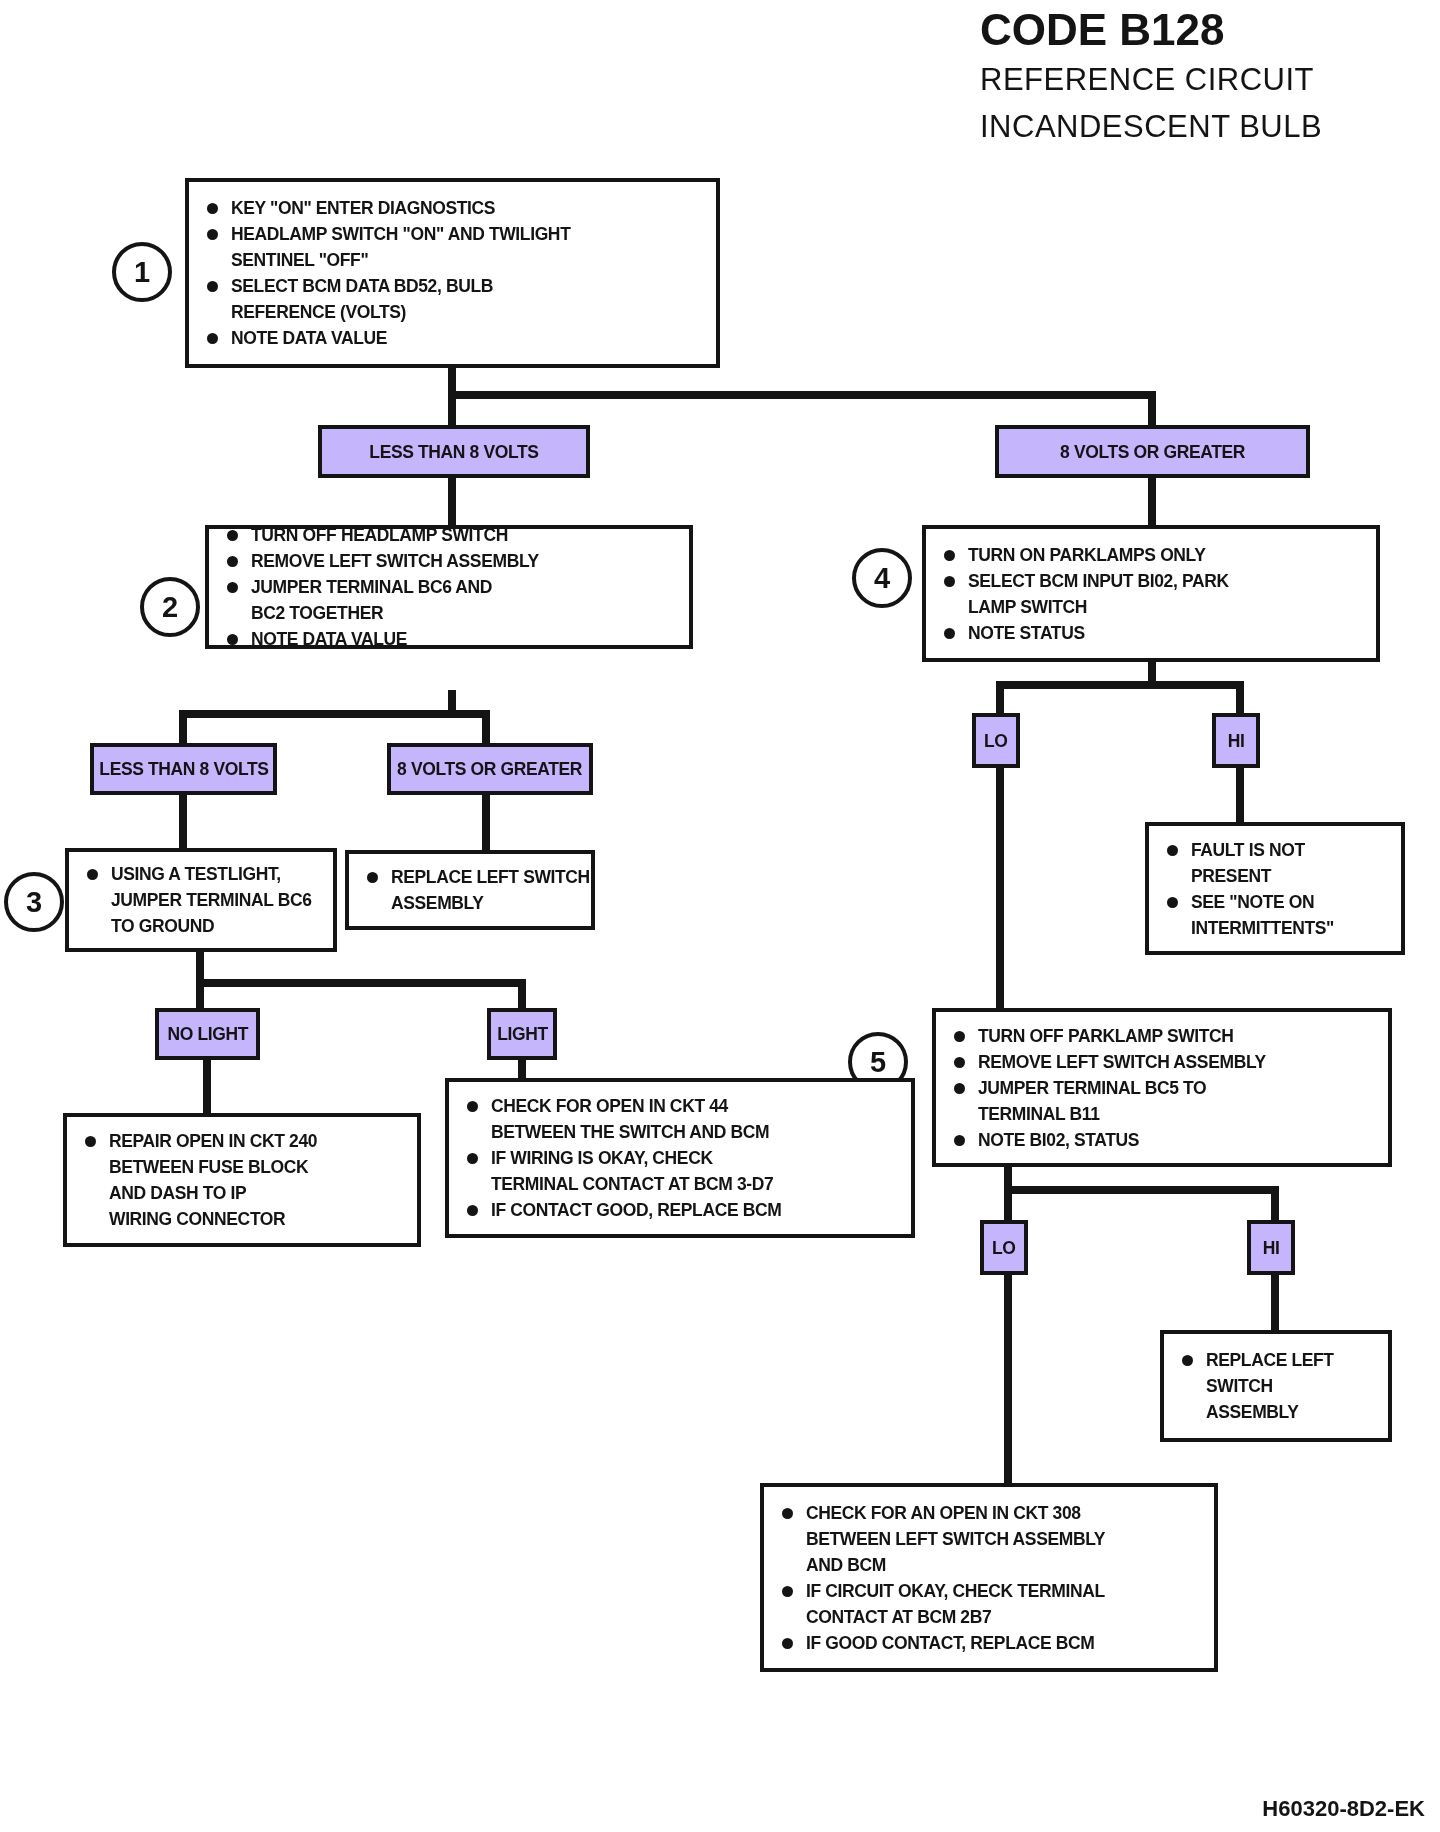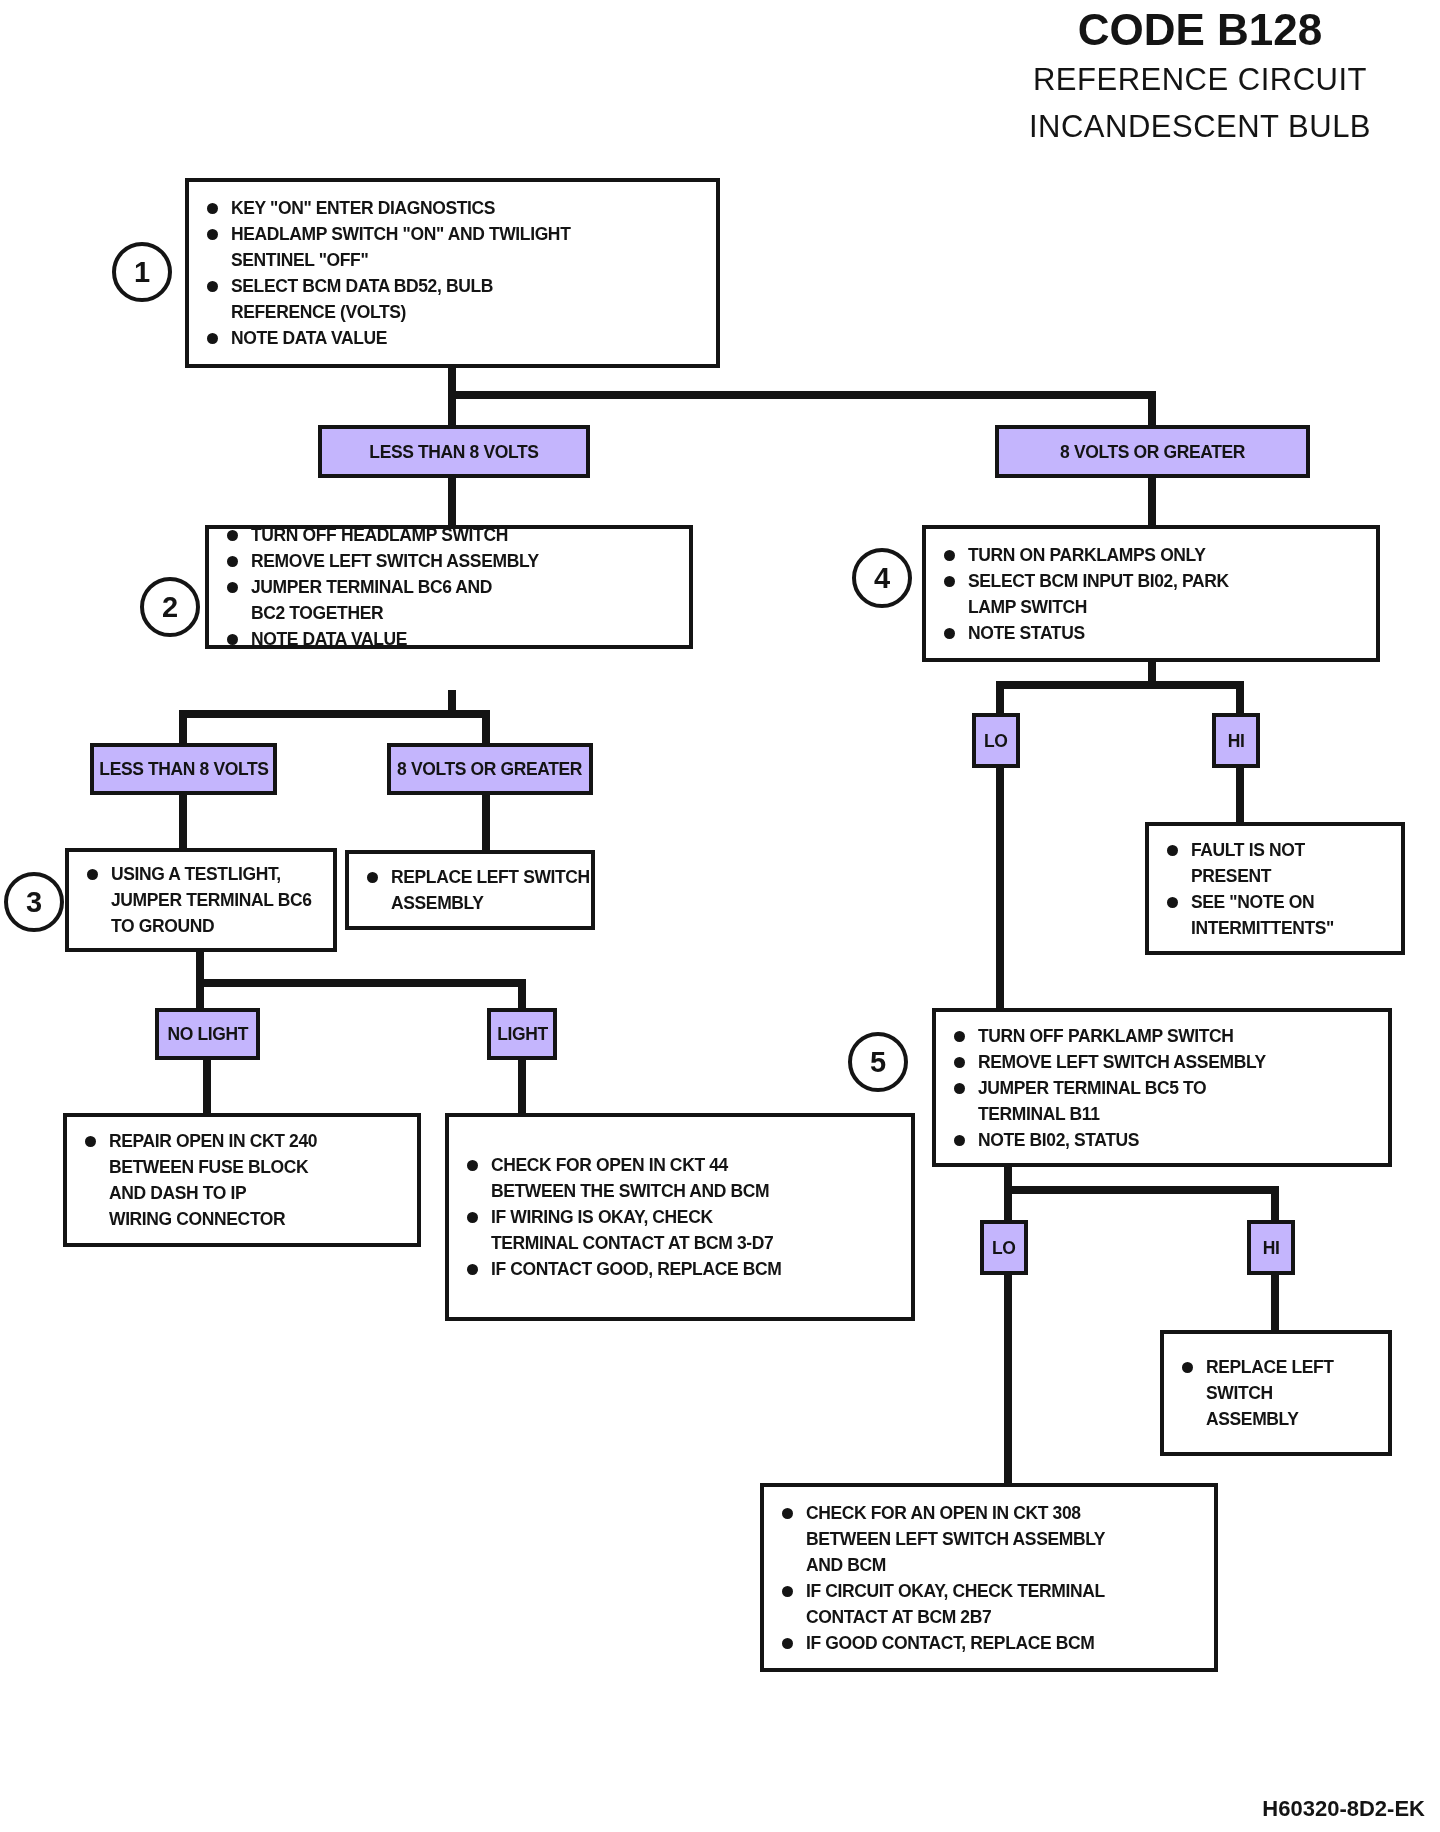--- a/index.html
+++ b/index.html
@@ -29,21 +29,21 @@
   }
   .t {
     font-weight:bold; font-size:19px; line-height:26px; letter-spacing:-0.4px;
     white-space:pre; transform:scaleX(0.92); transform-origin:0 50%;
   }
   .circ {
     position:absolute; width:60px; height:60px; border:4px solid #141414;
     border-radius:50%; background:#fff; display:flex; align-items:center;
     justify-content:center; font-size:29px; font-weight:bold;
   }
-  .title { position:absolute; left:980px; top:4px; width:440px; text-align:center; }
+  .title { position:absolute; left:980px; top:4px; width:440px; }
   .title .code { font-size:44px; font-weight:bold; line-height:52px; }
   .title .sub  { font-size:31px; font-weight:400; line-height:47px; letter-spacing:0.5px; }
   .footer {
     position:absolute; left:0; top:1758px; width:1440px; text-align:center;
     font-size:21px; font-weight:bold; letter-spacing:0.2px;
   }
   .doccode {
     position:absolute; left:1040px; top:1796px; width:385px; text-align:right;
     font-size:22px; font-weight:bold;
   }
@@ -233,21 +233,21 @@
   <div class="box" style="left:63px;top:1113px;width:358px;height:134px">
     <div class="li">
         <span class="dot"></span>
         <span class="t">REPAIR OPEN IN CKT 240
 BETWEEN FUSE BLOCK
 AND DASH TO IP
 WIRING CONNECTOR</span>
       </div>
   </div>
 
-  <div class="box" style="left:445px;top:1113px;width:470px;height:208px">
+  <div class="box" style="left:445px;top:1078px;width:470px;height:160px">
     <div class="li">
         <span class="dot"></span>
         <span class="t">CHECK FOR OPEN IN CKT 44
 BETWEEN THE SWITCH AND BCM</span>
       </div>
     <div class="li">
         <span class="dot"></span>
         <span class="t">IF WIRING IS OKAY, CHECK
 TERMINAL CONTACT AT BCM 3-D7</span>
       </div>
@@ -257,21 +257,21 @@
       </div>
   </div>
 
   <div class="lblbox" style="left:980px;top:1220px;width:48px;height:55px">
     <span class="lbl">LO</span>
   </div>
   <div class="lblbox" style="left:1247px;top:1220px;width:48px;height:55px">
     <span class="lbl">HI</span>
   </div>
 
-  <div class="box" style="left:1160px;top:1330px;width:232px;height:126px">
+  <div class="box" style="left:1160px;top:1330px;width:232px;height:112px">
     <div class="li">
         <span class="dot"></span>
         <span class="t">REPLACE LEFT
 SWITCH
 ASSEMBLY</span>
       </div>
   </div>
 
   <div class="box" style="left:760px;top:1483px;width:458px;height:189px">
     <div class="li">

